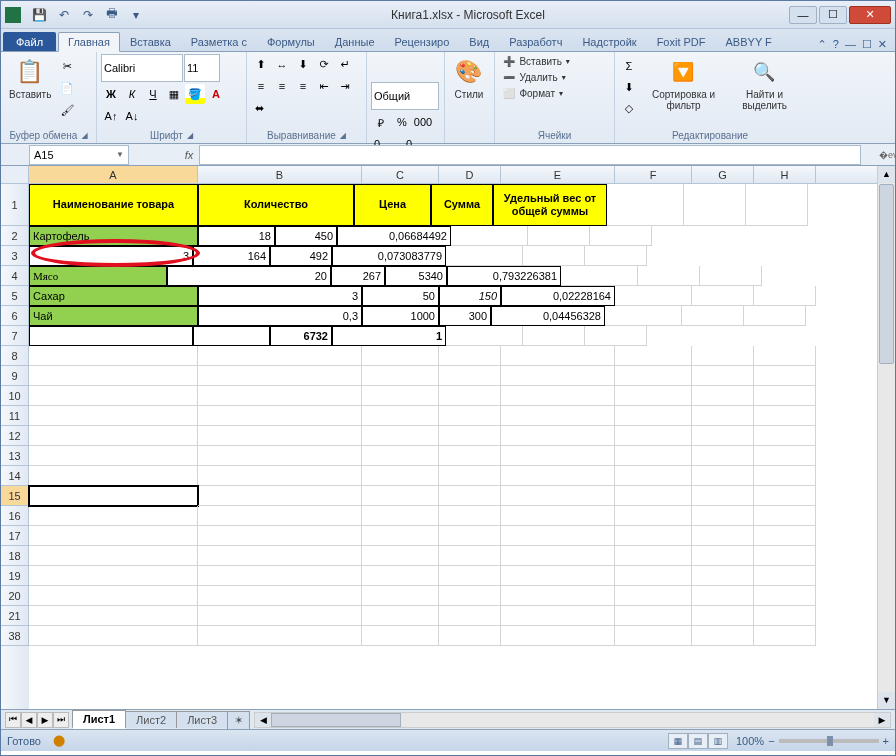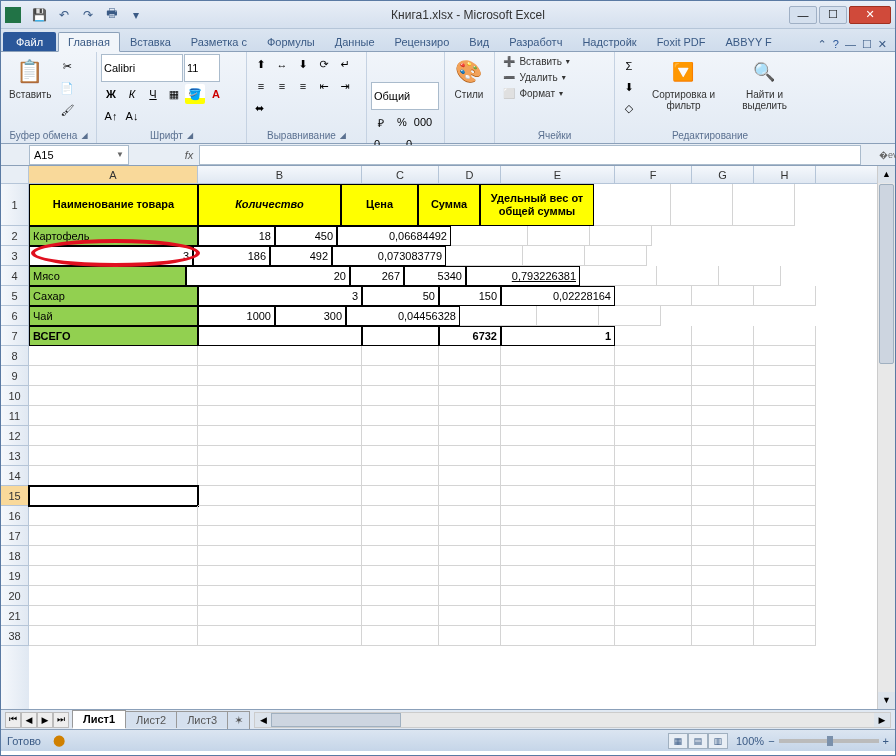--- a/index.html
+++ b/index.html
@@ -323,77 +323,77 @@
         <div class="row-header">17</div>
         <div class="row-header">18</div>
         <div class="row-header">19</div>
         <div class="row-header">20</div>
         <div class="row-header">21</div>
         <div class="row-header">38</div>
       </div>
     <div class="cells" id="cells">
         <div class="row tall">
           <div class="cell hdr" style="width: 169px; white-space: normal; line-height: 1.2;">Наименование товара</div>
-          <div class="cell hdr" style="width: 143px; white-space: normal; line-height: 1.2; font-style: italic;">Количество</div>
+          <div class="cell hdr" style="width: 156px; white-space: normal; line-height: 1.2;">Количество</div>
           <div class="cell hdr" style="width: 77px; white-space: normal; line-height: 1.2;">Цена</div>
           <div class="cell hdr" style="width: 62px; white-space: normal; line-height: 1.2;">Сумма</div>
           <div class="cell hdr" style="width: 114px; white-space: normal; line-height: 1.2;">Удельный вес от общей суммы</div>
           <div class="cell " style="width: 77px;"></div>
           <div class="cell " style="width: 62px;"></div>
           <div class="cell " style="width: 62px;"></div>
         </div>
         <div class="row">
           <div class="cell green" style="width: 169px;">Картофель</div>
           <div class="cell data" style="width: 77px;">18</div>
           <div class="cell data" style="width: 62px;">450</div>
           <div class="cell data" style="width: 114px;">0,06684492</div>
           <div class="cell " style="width: 77px;"></div>
           <div class="cell " style="width: 62px;"></div>
           <div class="cell " style="width: 62px;"></div>
         </div>
         <div class="row">
           <div class="cell data" style="width: 164px;">3</div>
-          <div class="cell data" style="width: 77px;">186</div>
+          <div class="cell data" style="width: 77px;">164</div>
           <div class="cell data" style="width: 62px;">492</div>
           <div class="cell data" style="width: 114px;">0,073083779</div>
           <div class="cell " style="width: 77px;"></div>
           <div class="cell " style="width: 62px;"></div>
           <div class="cell " style="width: 62px;"></div>
         </div>
         <div class="row">
-          <div class="cell green" style="width: 157px;">Мясо</div>
+          <div class="cell green" style="width: 138px; font-family: Liberation Serif, serif;">Мясо</div>
           <div class="cell data" style="width: 164px;">20</div>
           <div class="cell data" style="width: 54px;">267</div>
           <div class="cell data" style="width: 62px;">5340</div>
-          <div class="cell data" style="width: 114px; text-decoration: underline;">0,793226381</div>
+          <div class="cell data" style="width: 114px;">0,793226381</div>
           <div class="cell " style="width: 77px;"></div>
           <div class="cell " style="width: 62px;"></div>
           <div class="cell " style="width: 62px;"></div>
         </div>
         <div class="row">
           <div class="cell green" style="width: 169px;">Сахар</div>
           <div class="cell data" style="width: 164px;">3</div>
           <div class="cell data" style="width: 77px;">50</div>
-          <div class="cell data" style="width: 62px;">150</div>
+          <div class="cell data" style="width: 62px; font-style: italic;">150</div>
           <div class="cell data" style="width: 114px;">0,02228164</div>
           <div class="cell " style="width: 77px;"></div>
           <div class="cell " style="width: 62px;"></div>
           <div class="cell " style="width: 62px;"></div>
         </div>
         <div class="row">
           <div class="cell green" style="width: 169px;">Чай</div>
+          <div class="cell data" style="width: 164px;">0,3</div>
           <div class="cell data" style="width: 77px;">1000</div>
-          <div class="cell data" style="width: 71px;">300</div>
+          <div class="cell data" style="width: 52px;">300</div>
           <div class="cell data" style="width: 114px;">0,04456328</div>
           <div class="cell " style="width: 77px;"></div>
           <div class="cell " style="width: 62px;"></div>
           <div class="cell " style="width: 62px;"></div>
         </div>
         <div class="row">
-          <div class="cell green" style="width: 169px; font-weight: bold;">ВСЕГО</div>
           <div class="cell data" style="width: 164px;"></div>
           <div class="cell data" style="width: 77px;"></div>
           <div class="cell databold" style="width: 62px;">6732</div>
           <div class="cell databold" style="width: 114px;">1</div>
           <div class="cell " style="width: 77px;"></div>
           <div class="cell " style="width: 62px;"></div>
           <div class="cell " style="width: 62px;"></div>
         </div>
         <div class="row">
           <div class="cell " style="width: 169px;"></div>

